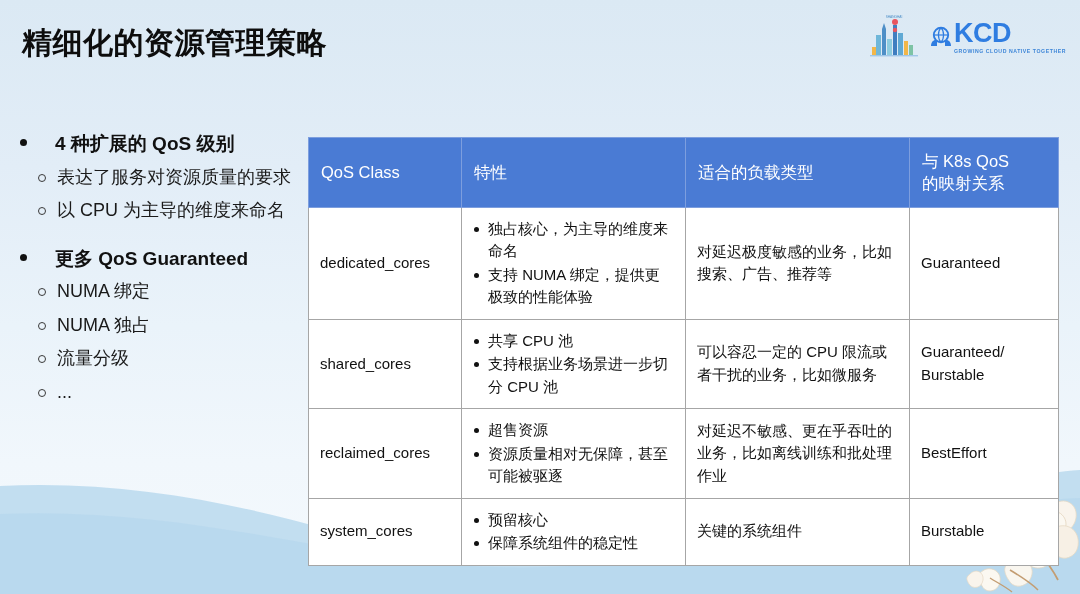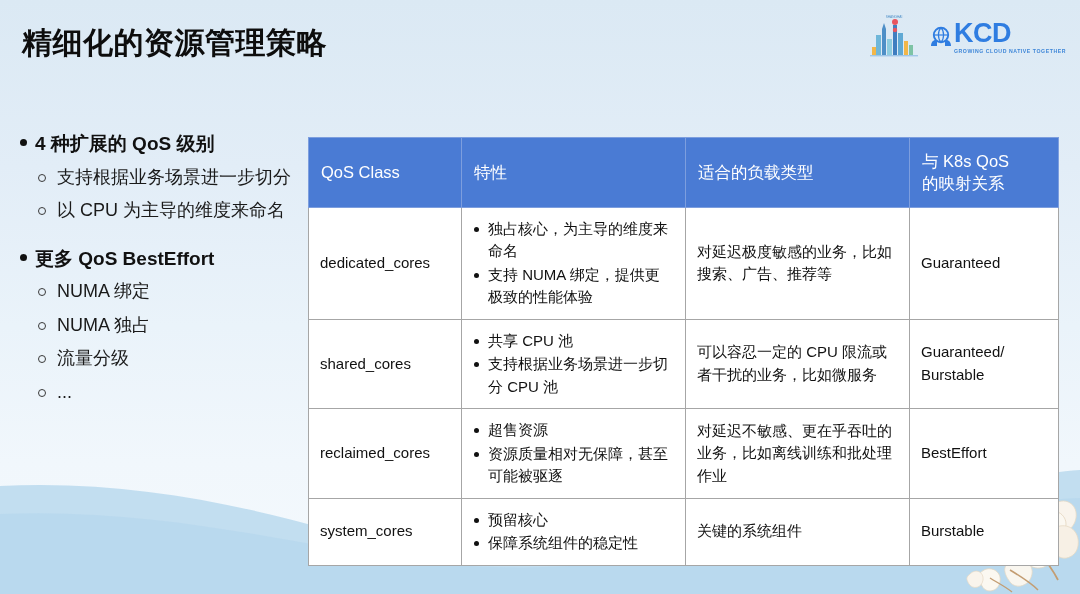--- a/index.html
+++ b/index.html
@@ -68,20 +68,21 @@
     position:absolute;
     left:20px; top:130px;
     width:272px;
   }
   .bgroup { margin-bottom:18px; }
   .b1 {
     display:flex; align-items:flex-start;
     font-size:19px; font-weight:bold;
     color:#111; line-height:1.45;
     margin-bottom:4px;
+    gap:20px;
   }
   .b1 .dot {
     flex:0 0 auto;
     width:7px; height:7px;
     border-radius:50%;
     background:#111;
     margin:9px 8px 0 0;
   }
   .b2 {
     display:flex; align-items:flex-start;
@@ -217,32 +218,32 @@
 
   <div class="bullets">
 
     <div class="bgroup">
       <div class="b1">
         <span class="dot"></span>
         <span>4 种扩展的 QoS 级别</span>
       </div>
       <div class="b2">
         <span class="ring"></span>
-        <span class="b2-text">支持根据业务场景进一步切分</span>
+        <span class="b2-text">表达了服务对资源质量的要求</span>
       </div>
       <div class="b2">
         <span class="ring"></span>
         <span class="b2-text">以 CPU 为主导的维度来命名</span>
       </div>
     </div>
 
     <div class="bgroup">
       <div class="b1">
         <span class="dot"></span>
-        <span>更多 QoS BestEffort</span>
+        <span>更多 QoS Guaranteed</span>
       </div>
       <div class="b2">
         <span class="ring"></span>
         <span class="b2-text">NUMA 绑定</span>
       </div>
       <div class="b2">
         <span class="ring"></span>
         <span class="b2-text">NUMA 独占</span>
       </div>
       <div class="b2">

